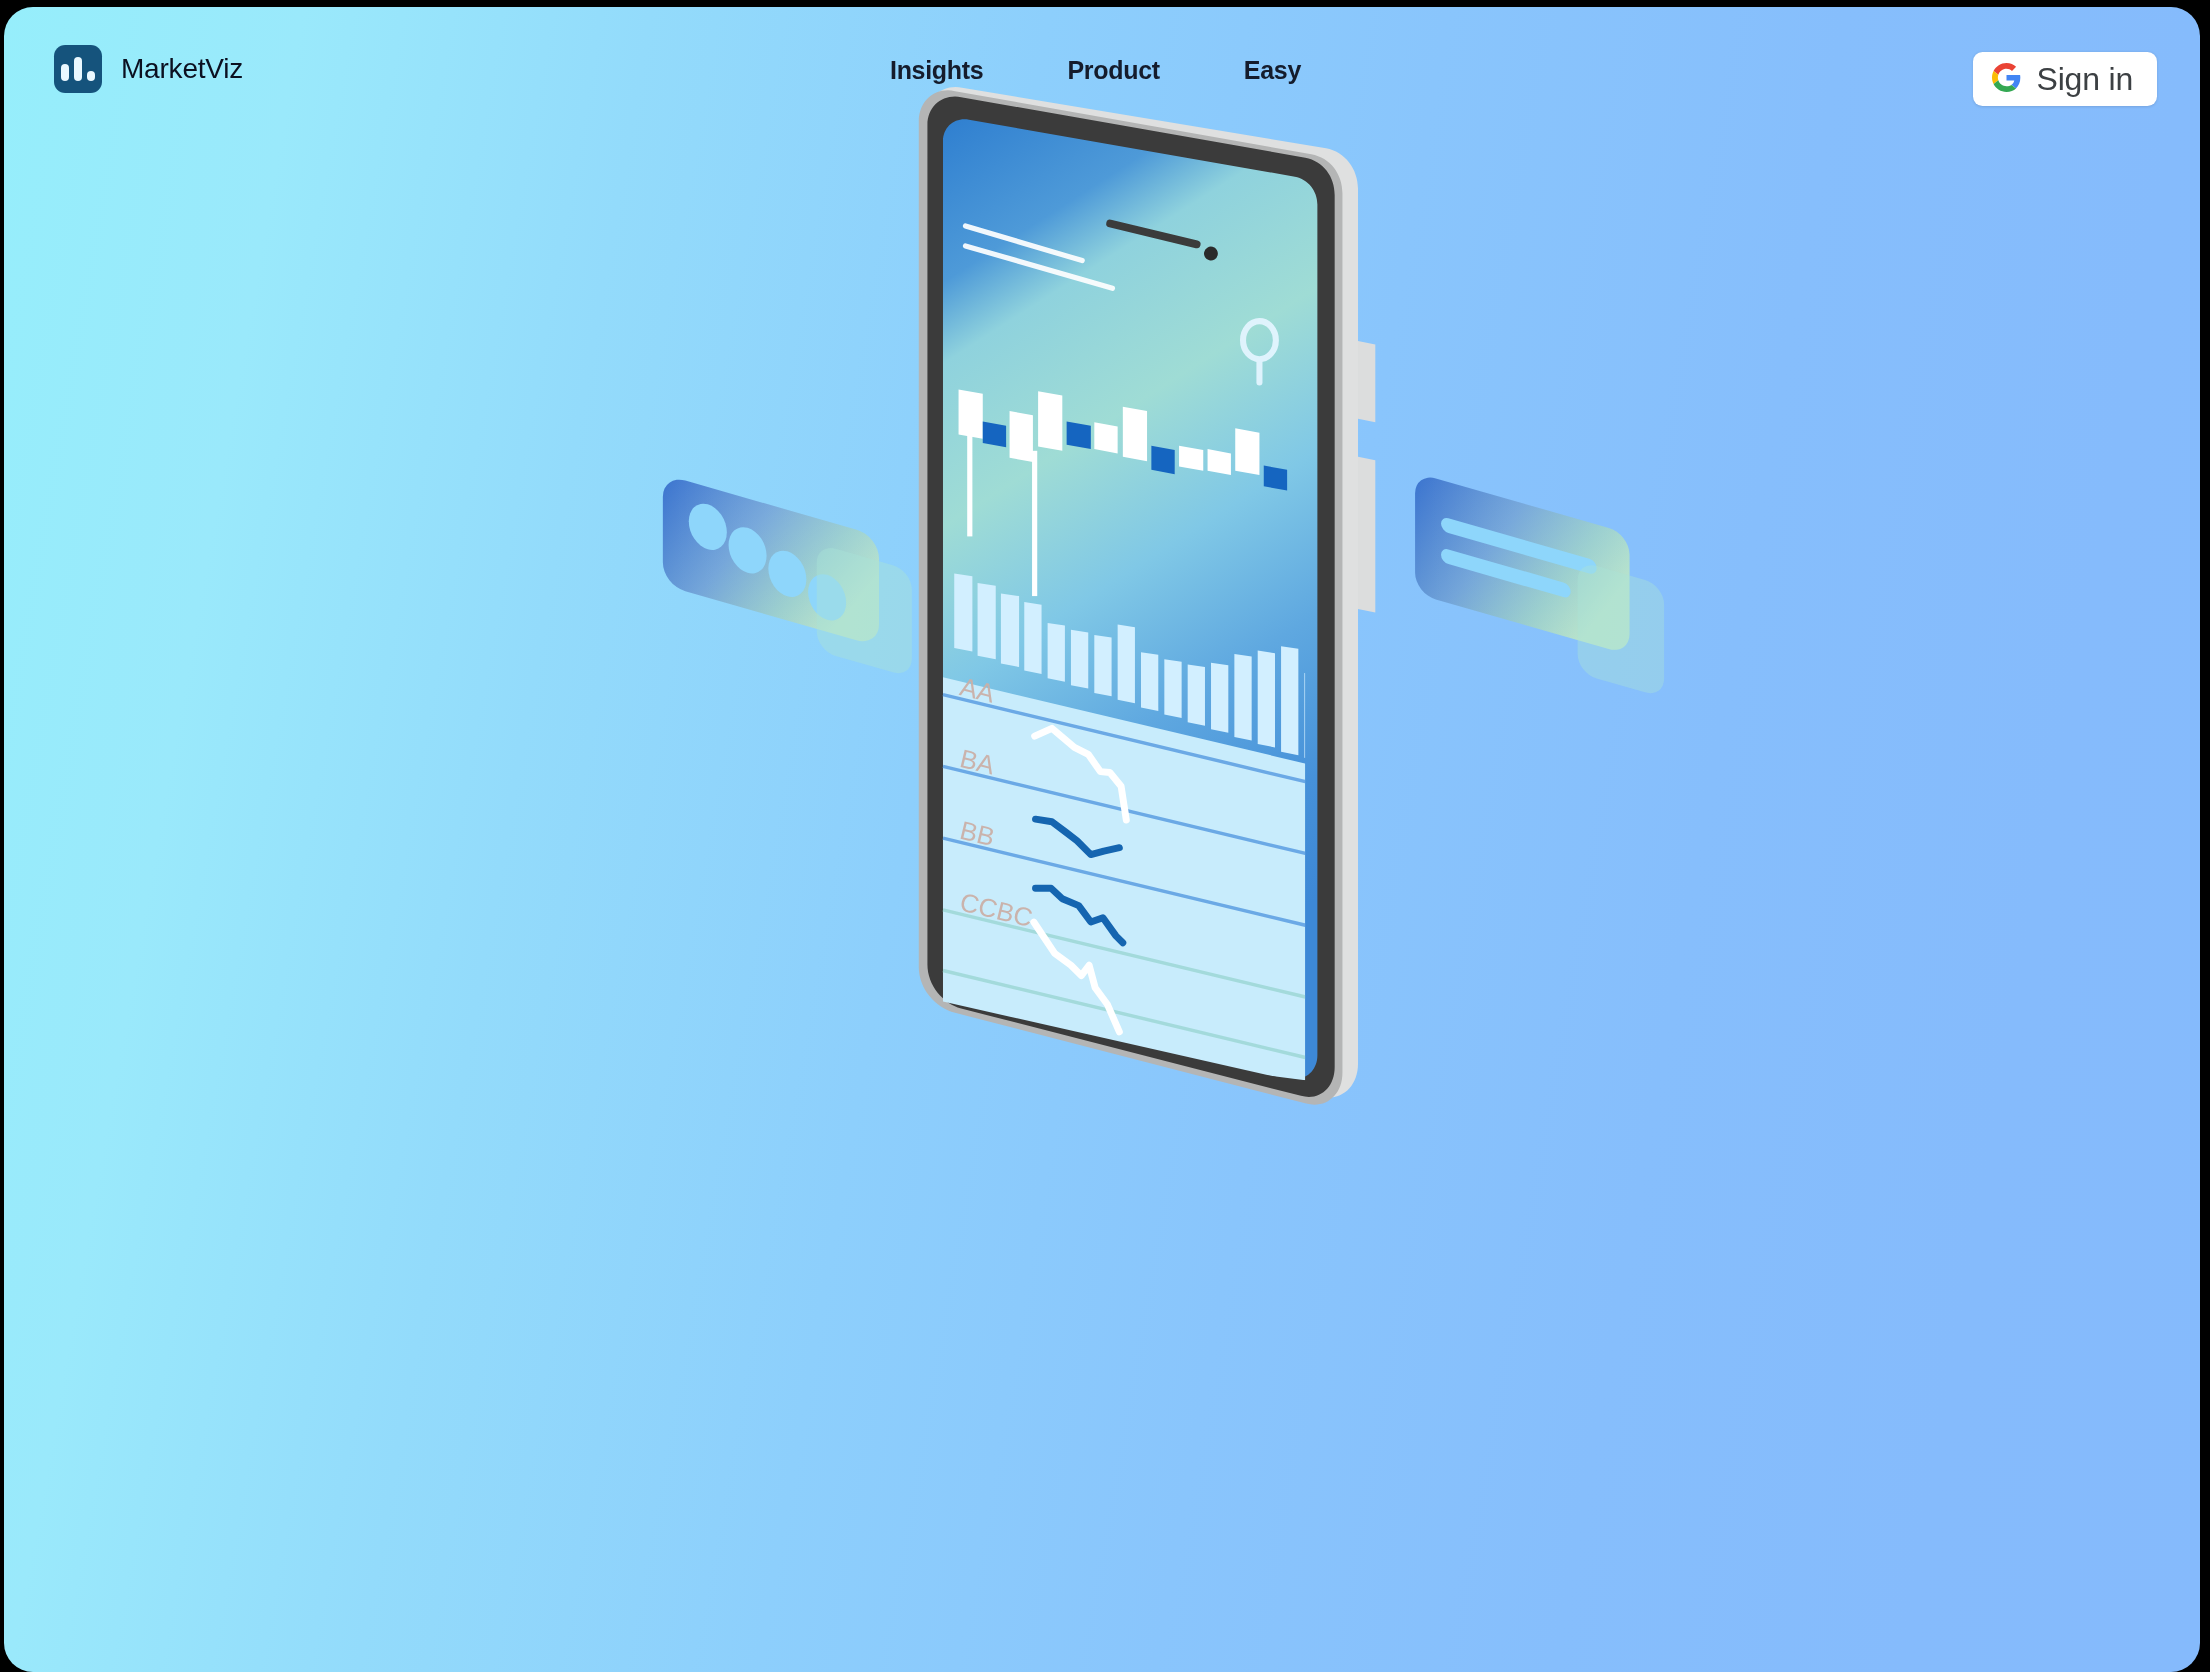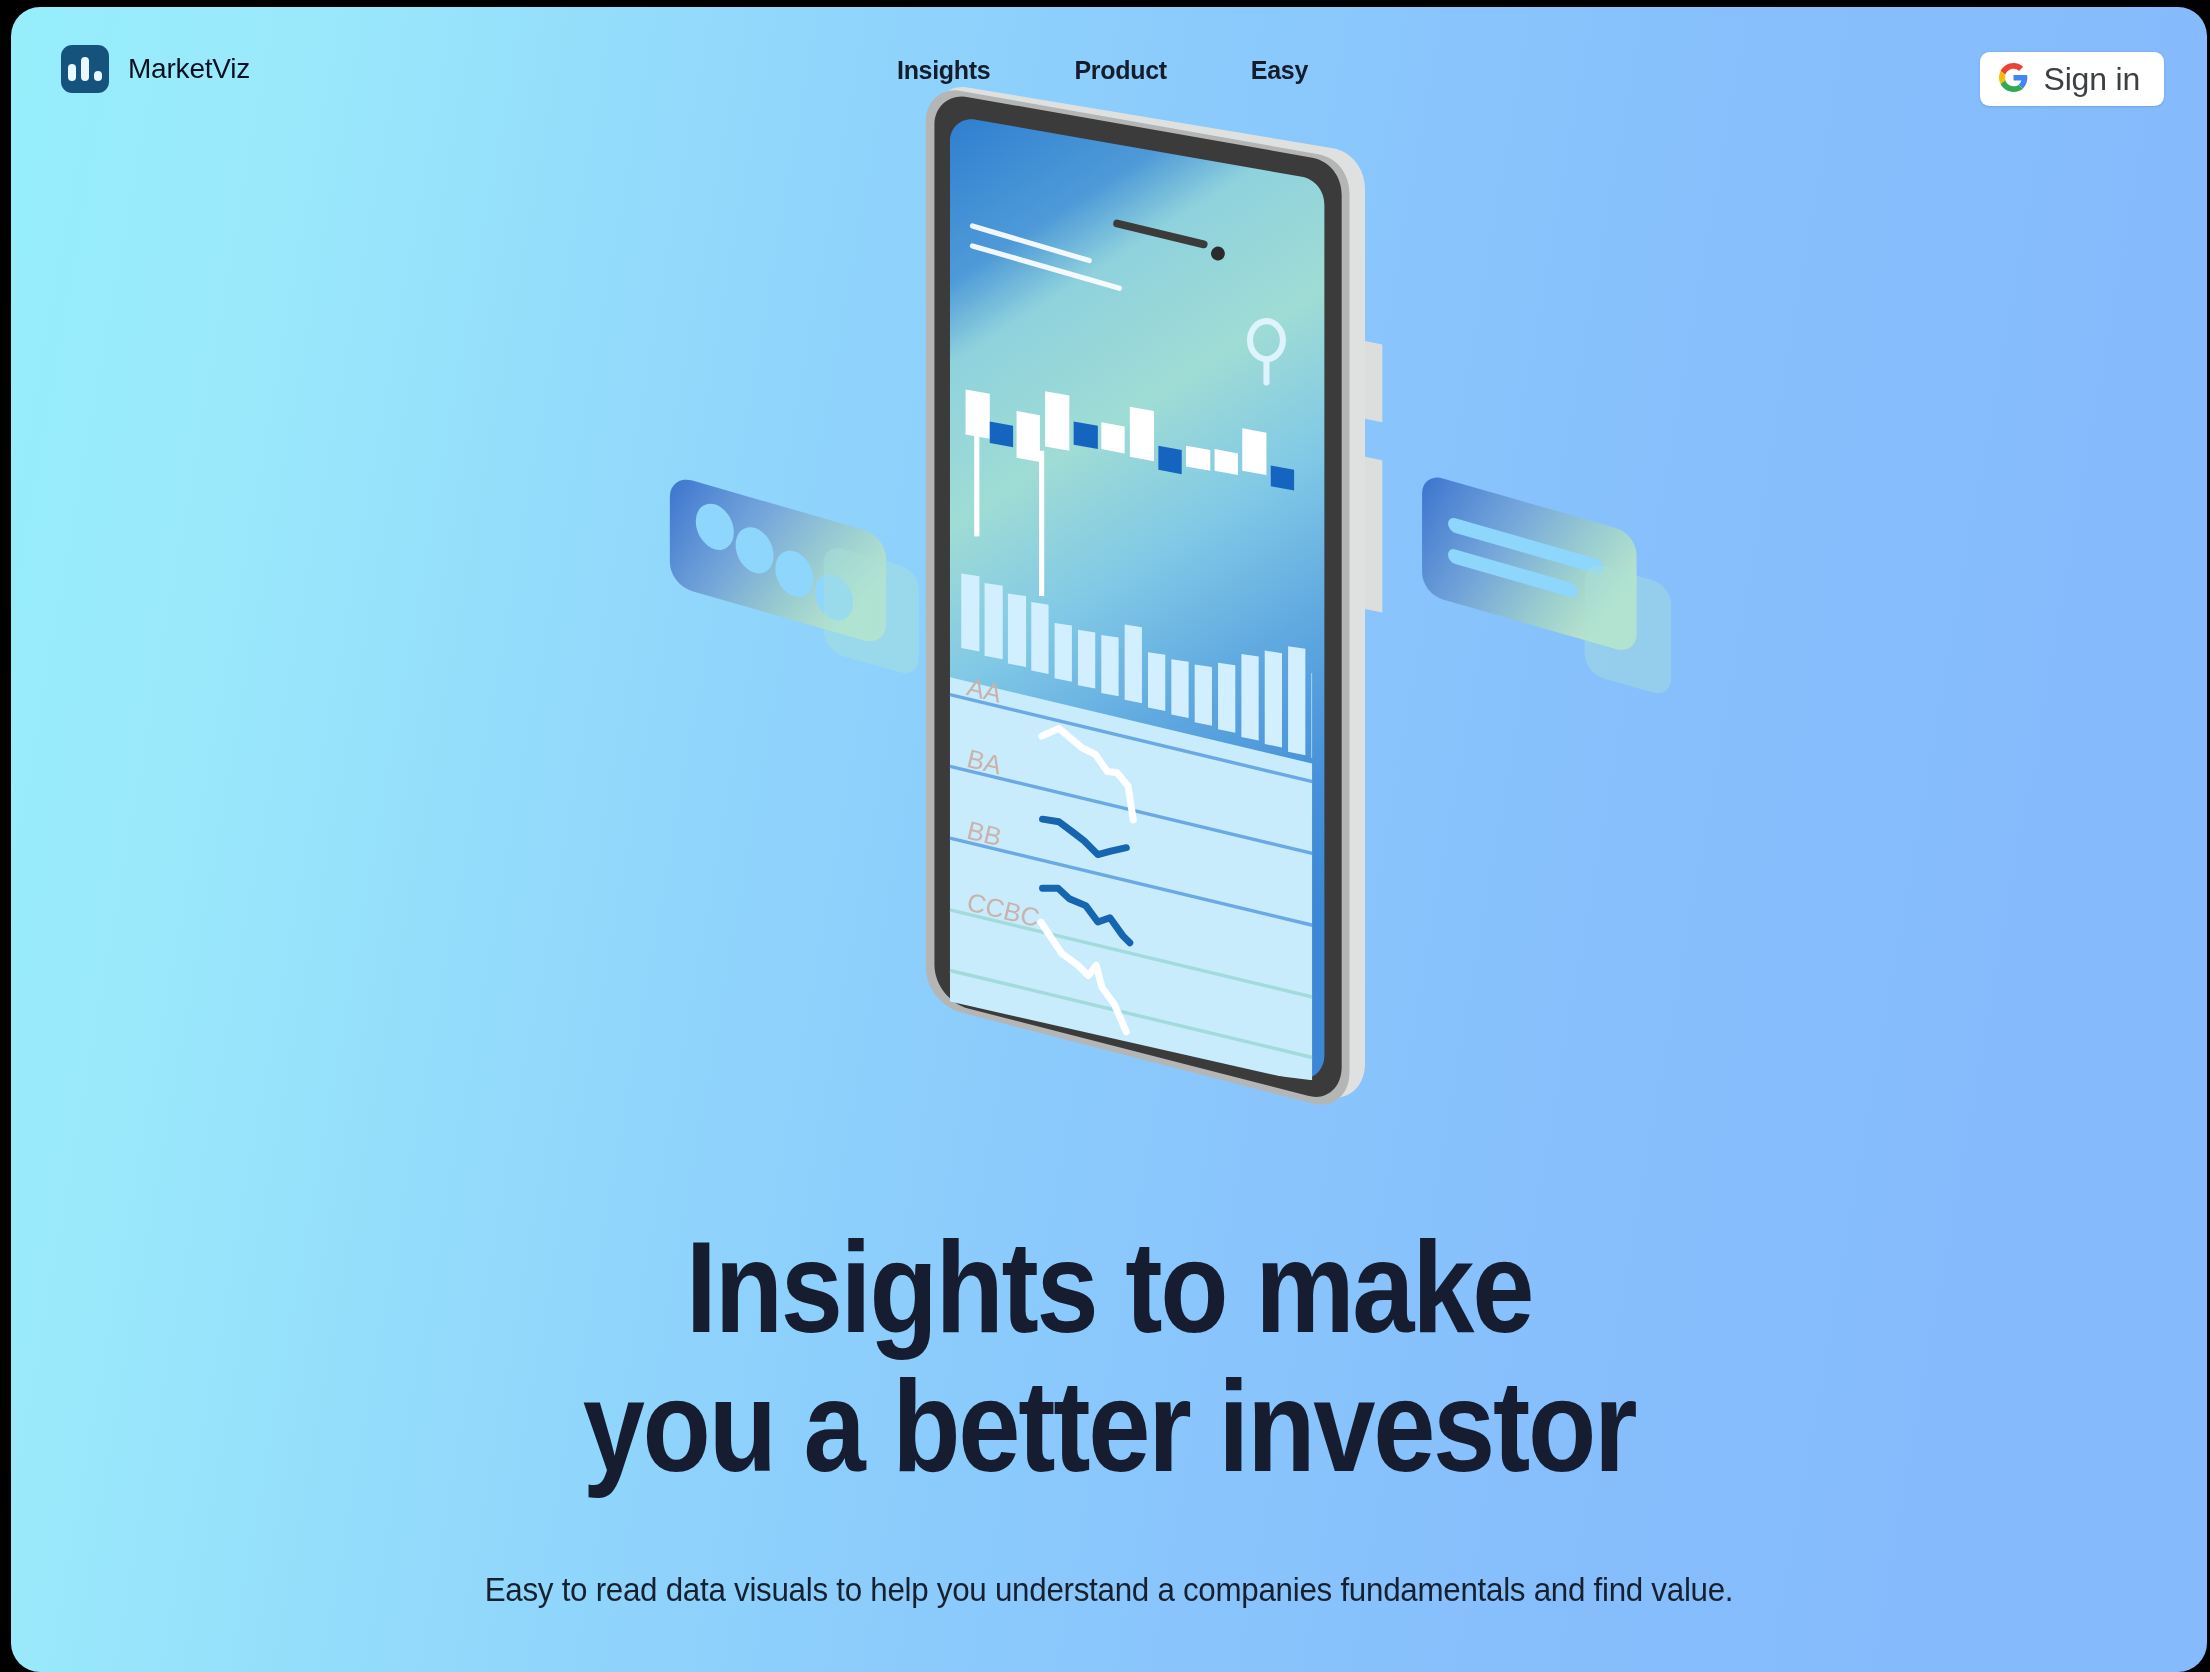--- a/index.html
+++ b/index.html
@@ -8,21 +8,21 @@
     width: 2210px;
     height: 1672px;
     background: #000000;
     overflow: hidden;
     font-family: "Liberation Sans", sans-serif;
   }
 
   
   #window-frame {
     position: absolute;
-    left: 11px;
+    left: 4px;
     top: 7px;
     width: 2196px;
     height: 1665px;
     border-radius: 29px 29px 29px 29px;
     overflow: hidden;
     background: linear-gradient(100deg,
         #96eefb 0%,
         #9ae9fb 12%,
         #93dbfb 26%,
         #8dcffc 42%,
@@ -364,22 +364,15 @@
         </g>
       </g>
 
       <g transform="rotate(13.5 1330 268)">
         <rect x="1272" y="258" width="112" height="9" rx="4.5" fill="#3b3b3b"></rect>
         <circle cx="1398" cy="269" r="8" fill="#2b2b2b"></circle>
       </g>
     </svg>
   </div>
 
-  <section id="hero-copy">
-    <h1 id="hero-headline">
-      <span>Insights to make</span><br>
-      <span>you a better investor</span>
-    </h1>
-    <p id="hero-subtext">Easy to read data visuals to help you understand a companies fundamentals and find value.</p>
-  </section>
 
 </div>
 
 
 </body></html>

